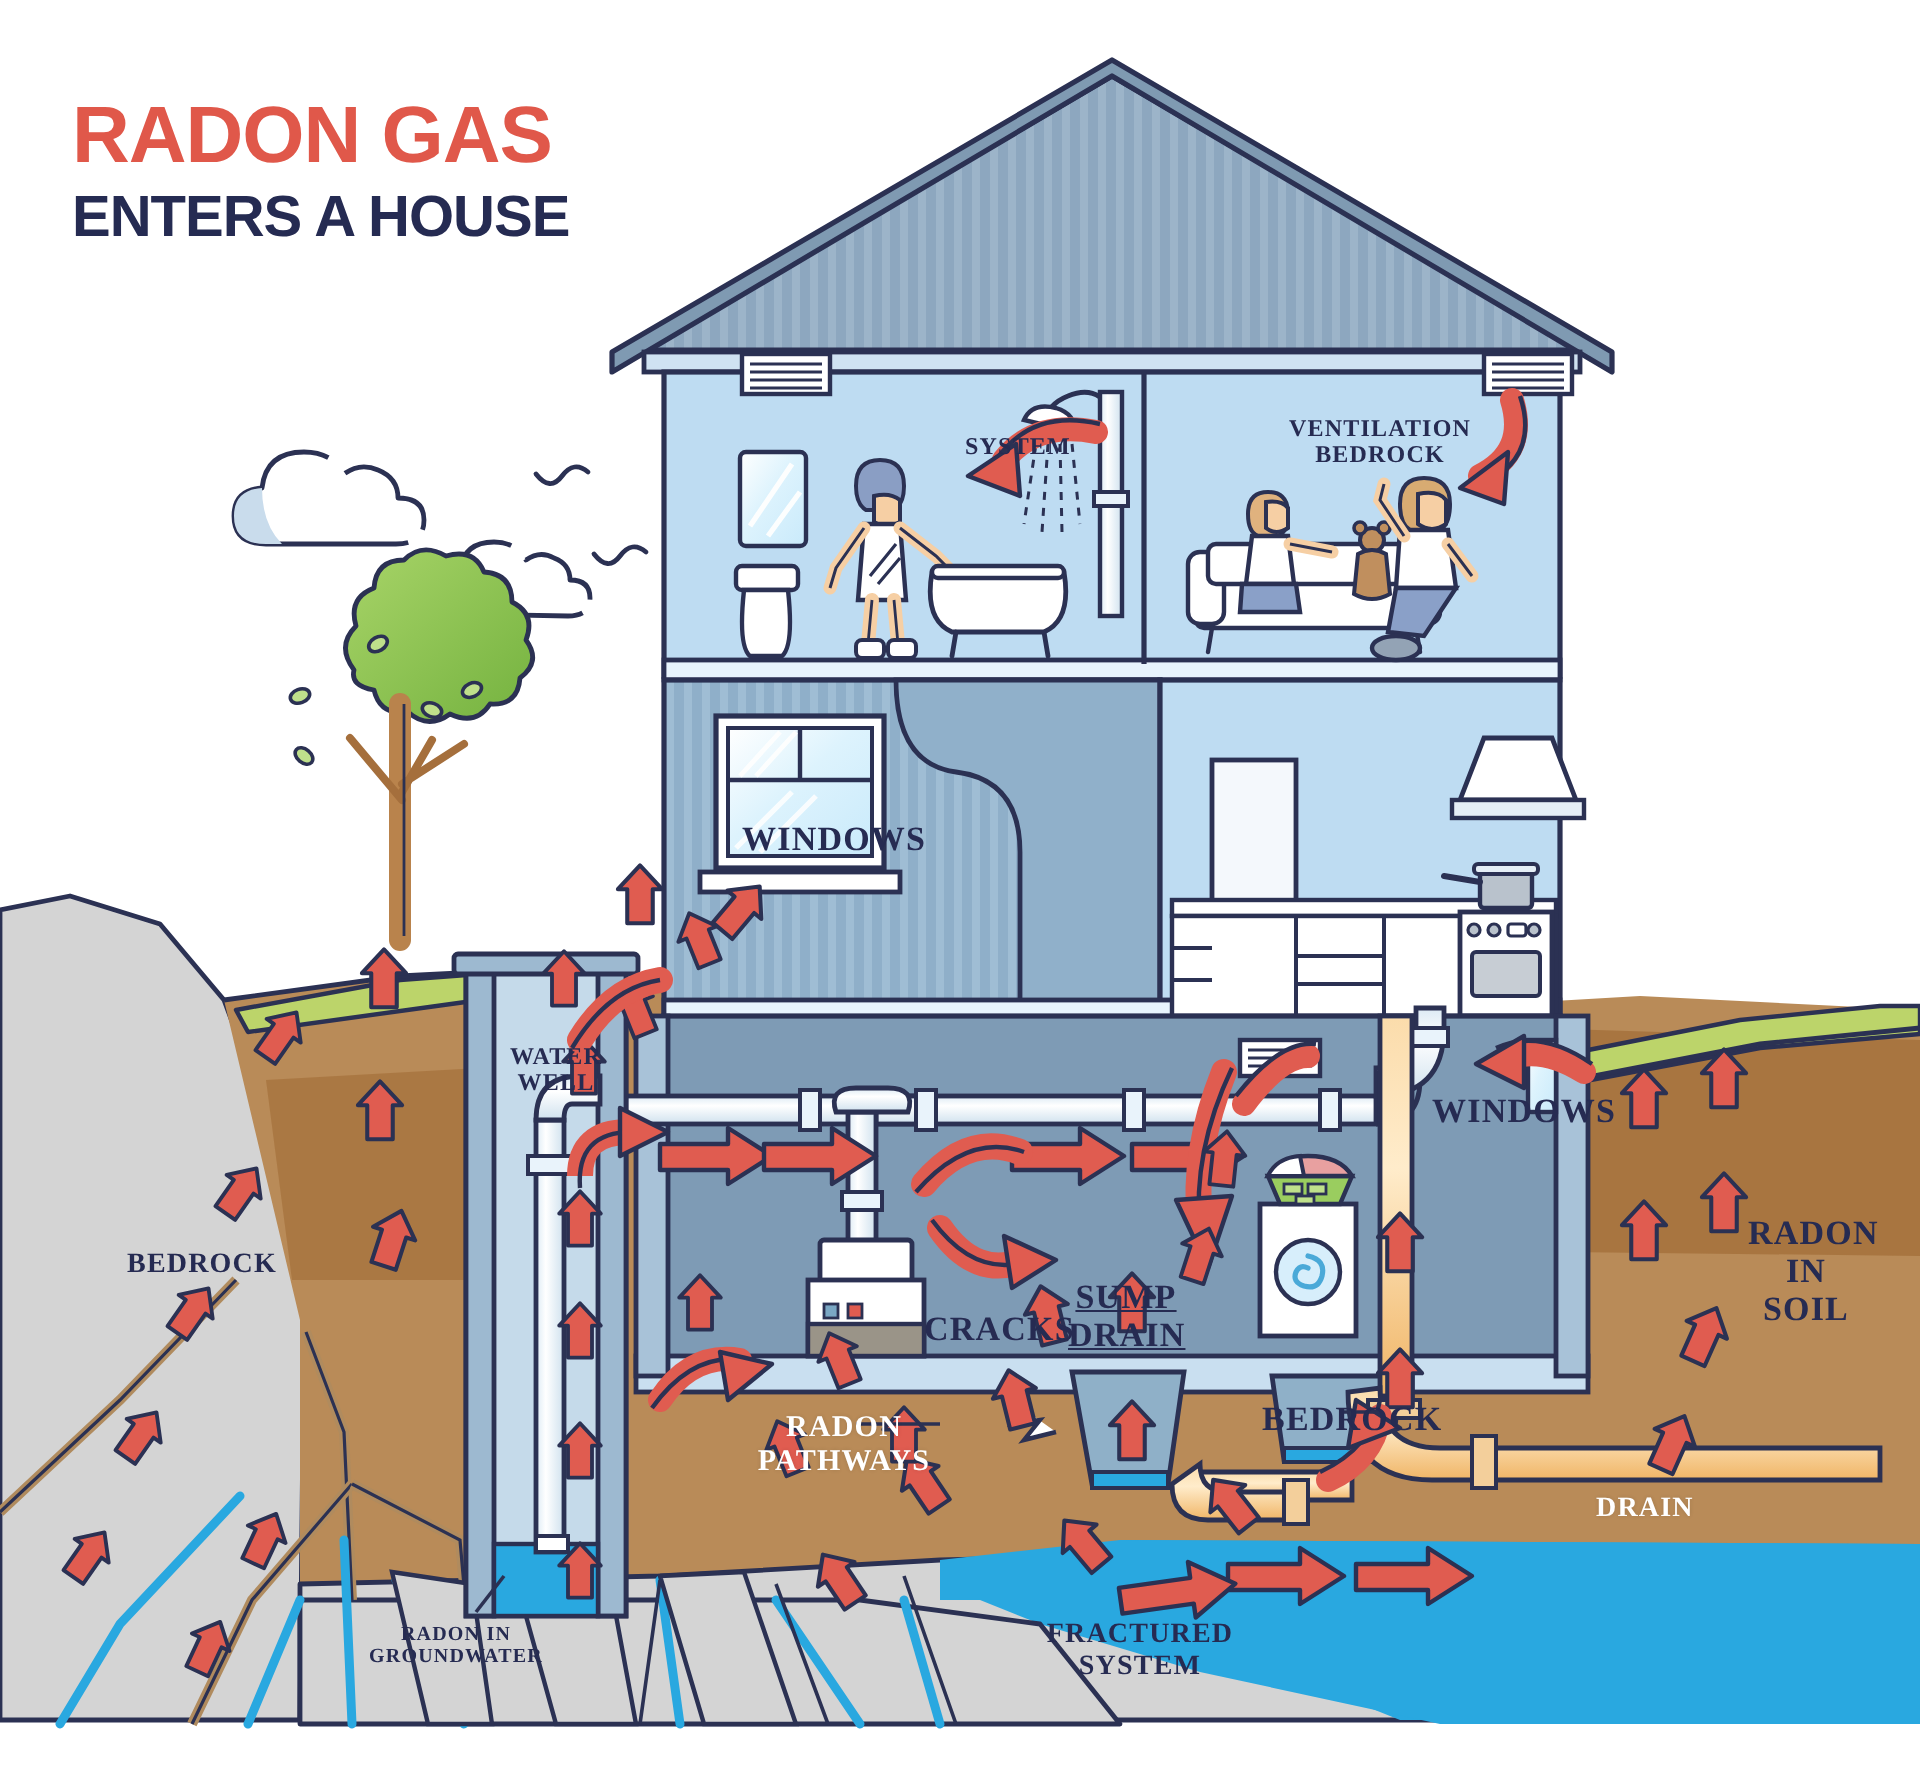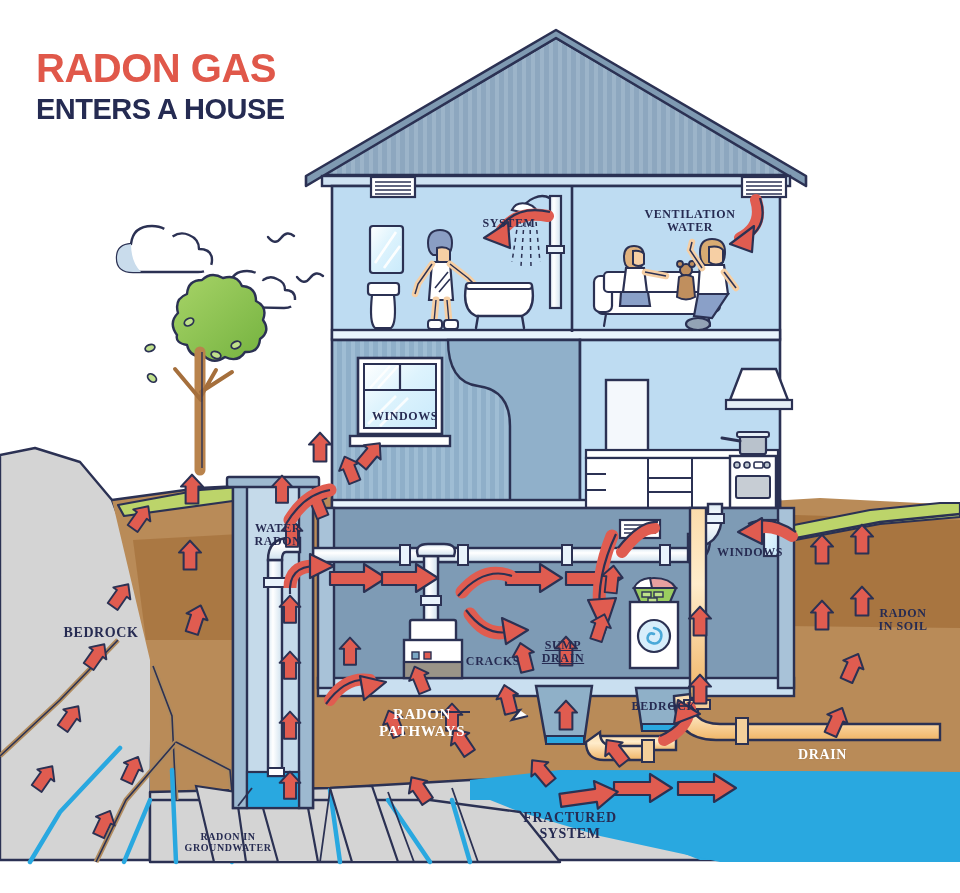--- a/index.html
+++ b/index.html
@@ -43,22 +43,22 @@
     color: #262b52;
     letter-spacing: 0.6px;
     text-align: center;
     line-height: 1.12;
     white-space: pre-line;
     z-index: 30;
     pointer-events: none;
   }
   .lbl.white { color: #ffffff; text-shadow: 0 0 2px rgba(0,0,0,.12); }
   .s12 { font-size: 12px; }
-  .s11 { font-size: 12px; }
-  .s10 { font-size: 10px; margin-top: 19px; }
+  .s11 { font-size: 17px; }
+  .s10 { font-size: 10px; }
   .s15 { font-size: 15px; }
   .s14 { font-size: 14px; }
 </style>
 </head>
 <body>
 
 <div id="stage">
 
   <svg id="scene" viewBox="0 0 960 893" width="960" height="893">
     <defs>
@@ -562,24 +562,24 @@
   </svg>
 
   <div class="title-block">
     <span class="title-line t-radon">RADON GAS</span>
     <span class="title-line t-enters">ENTERS A HOUSE</span>
   </div>
 
   <div id="labels">
       <div class="lbl s12" style="left: 474px; top: 217px; width: 70px;">SYSTEM</div>
       <div class="lbl s12" style="left: 641px; top: 208px; width: 98px;">VENTILATION
-WATER</div>
+BEDROCK</div>
       <div class="lbl s11" style="left: 371px; top: 410px; width: 68px;">WINDOWS</div>
       <div class="lbl s12" style="left: 248px; top: 522px; width: 60px;">WATER
-RADON</div>
+WELL</div>
       <div class="lbl s11" style="left: 716px; top: 546px; width: 68px;">WINDOWS</div>
       <div class="lbl s11" style="left: 874px; top: 607px; width: 58px;">RADON
 IN SOIL</div>
       <div class="lbl s14" style="left: 60px; top: 625px; width: 82px;">BEDROCK</div>
       <div class="lbl s11" style="left: 462px; top: 655px; width: 62px;">CRACKS</div>
       <div class="lbl s11" style="left: 534px; top: 639px; width: 58px; text-decoration: underline;">SUMP
 DRAIN</div>
       <div class="lbl s11" style="left: 631px; top: 700px; width: 66px;">BEDROCK</div>
       <div class="lbl s15 white" style="left: 367px; top: 706px; width: 110px;">RADON
 PATHWAYS</div>

